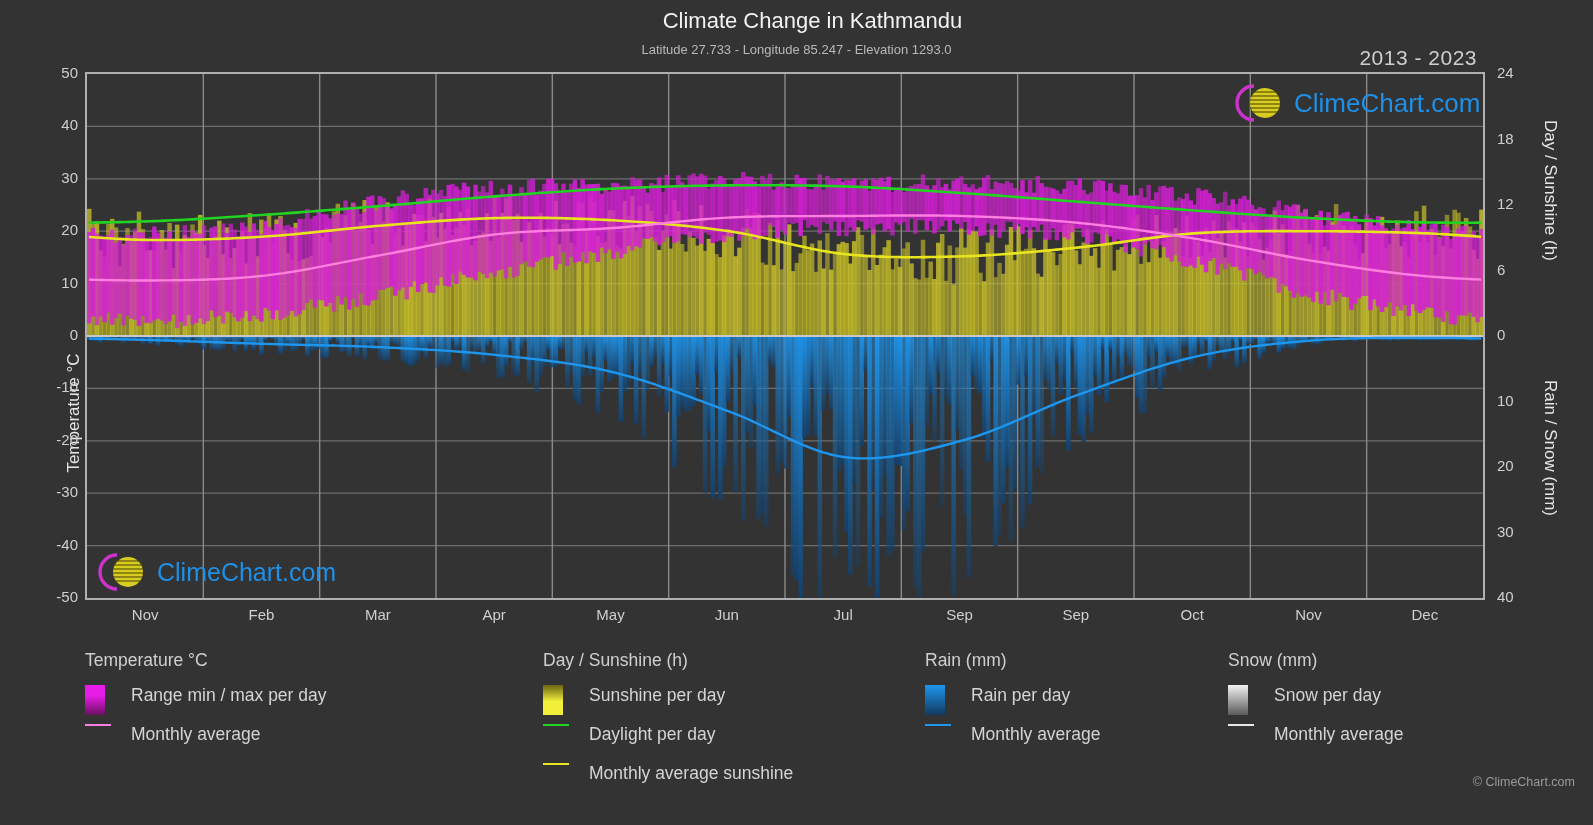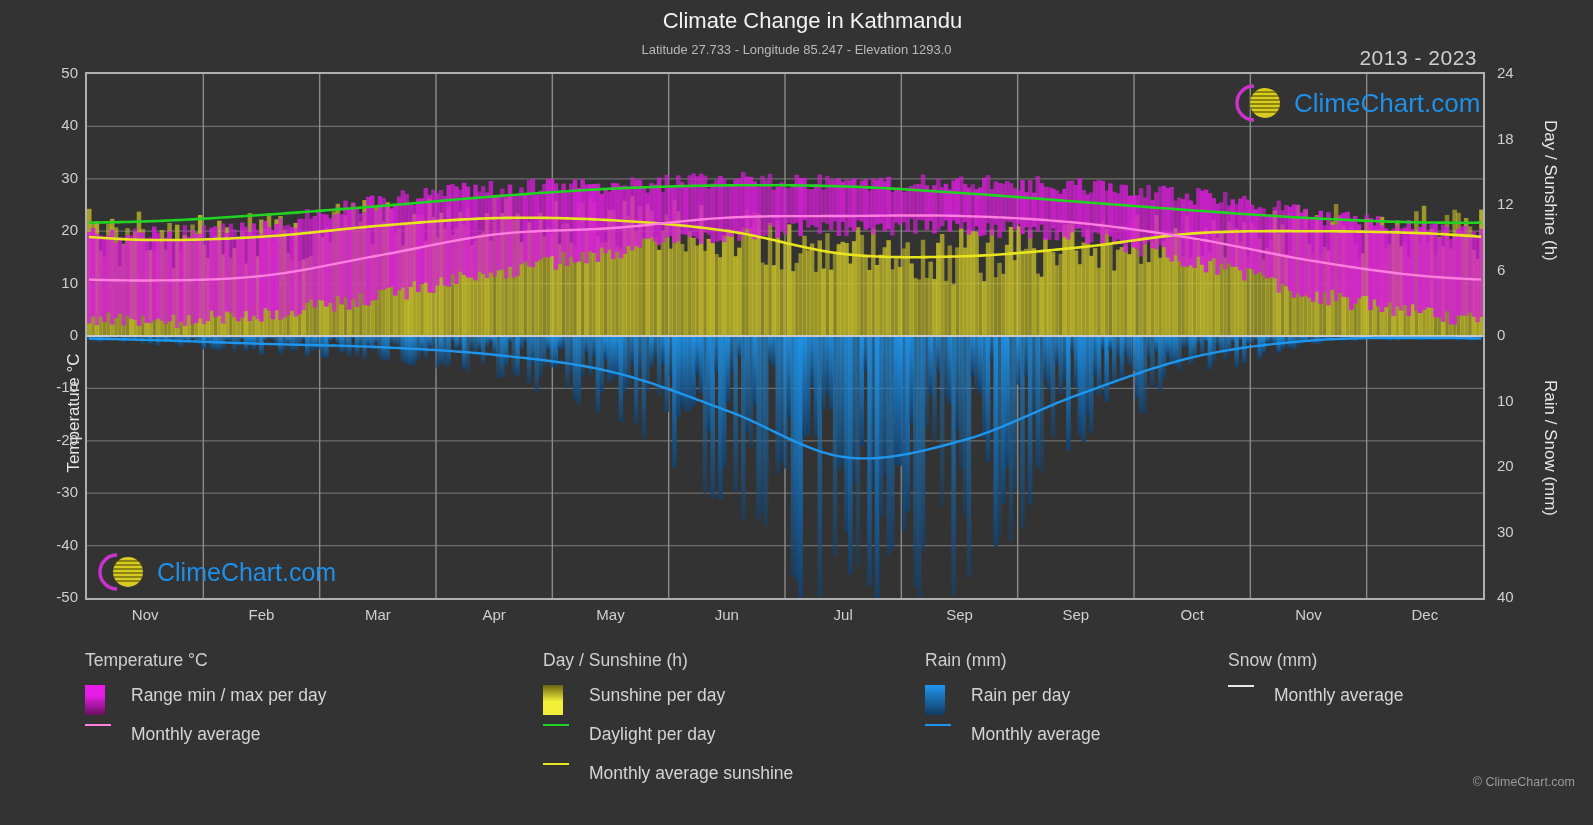--- a/index.html
+++ b/index.html
@@ -1361,20 +1361,26 @@
           <span class="lg-key">
             <span class="ln" style="background: rgb(30, 150, 238);"></span>
           </span>
           <span class="lg-txt">Monthly average</span>
         </div>
       </div>
       <div class="lg-col" style="left: 1228px;">
         <div class="lg-head">Snow (mm)</div>
         <div class="lg-row">
           <span class="lg-key">
+            <span class="sw" style="background: linear-gradient(rgb(242, 242, 242) 0%, rgb(90, 90, 90) 100%);"></span>
+          </span>
+          <span class="lg-txt">Snow per day</span>
+        </div>
+        <div class="lg-row">
+          <span class="lg-key">
             <span class="ln" style="background: rgb(232, 232, 232);"></span>
           </span>
           <span class="lg-txt">Monthly average</span>
         </div>
       </div>
     </div>
 
   <div class="copyright">© ClimeChart.com</div>
 </div>
 

